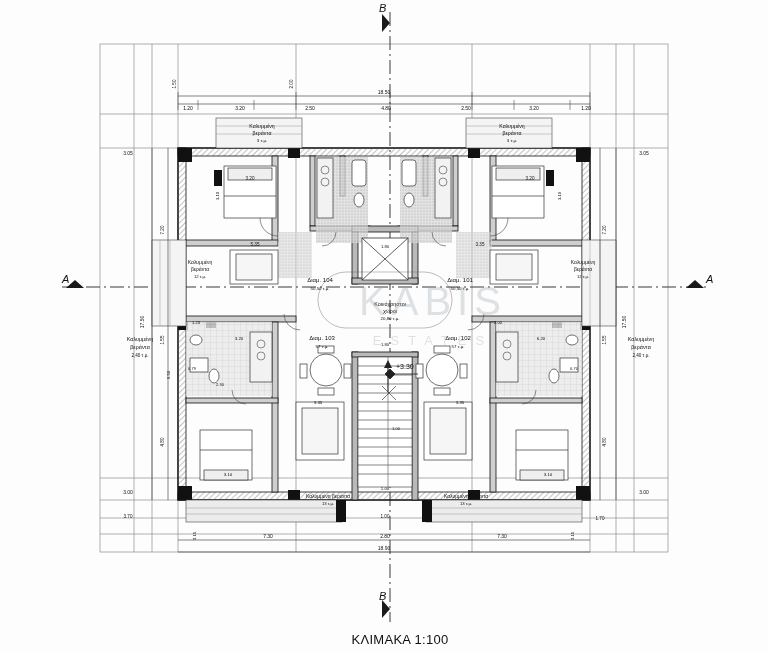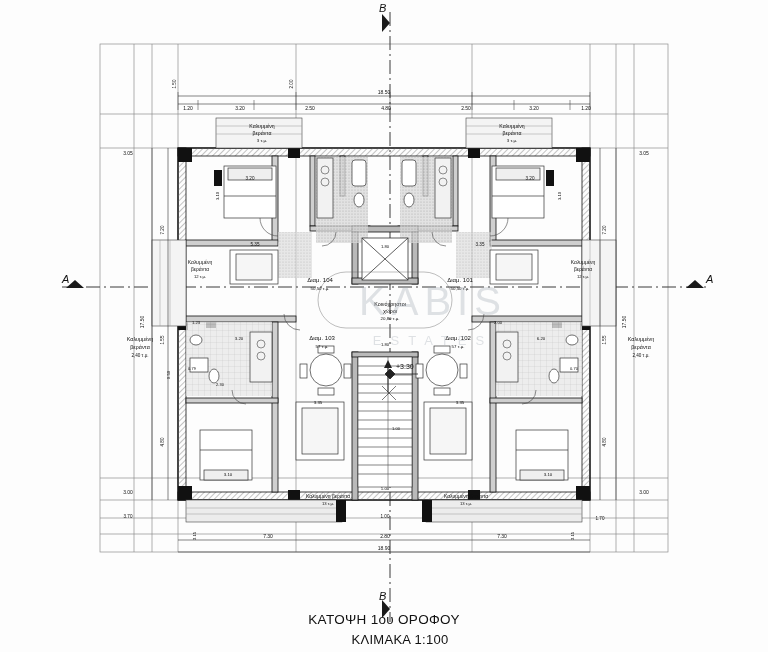--- a/index.html
+++ b/index.html
@@ -429,16 +429,15 @@
       <text x="498" y="324" font-size="4.2" text-anchor="middle">2.00</text>
       <text x="385" y="490" font-size="4.4" text-anchor="middle">1.00</text>
     </g>
   </svg>
 
   <div id="watermark">
     <div id="wm-main">KABIS</div>
     <div id="wm-sub">ESTATES</div>
   </div>
 
-  <div class="ttl" id="title-main">ΚΑΤΟΨΗ 1ου ΟΡΟΦΟΥ</div>
   <div class="ttl" id="title-sub">ΚΛΙΜΑΚΑ 1:100</div>
 
 </div>
 
 </body></html>

